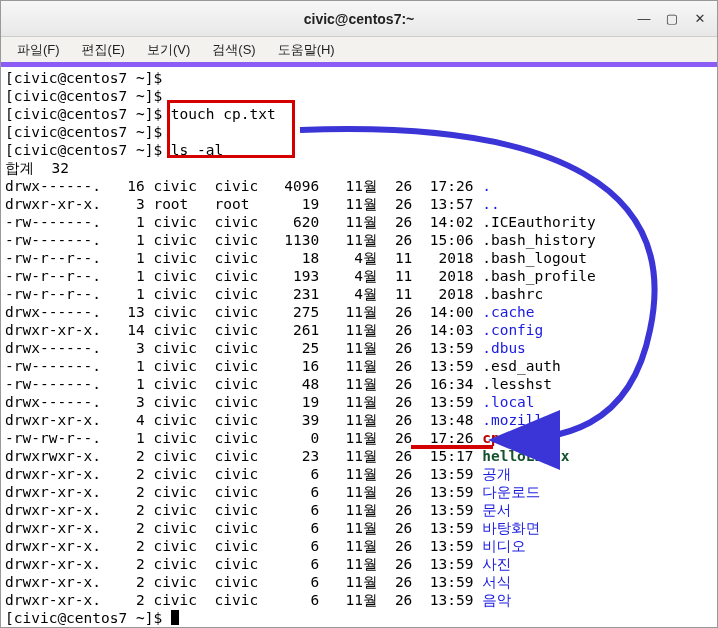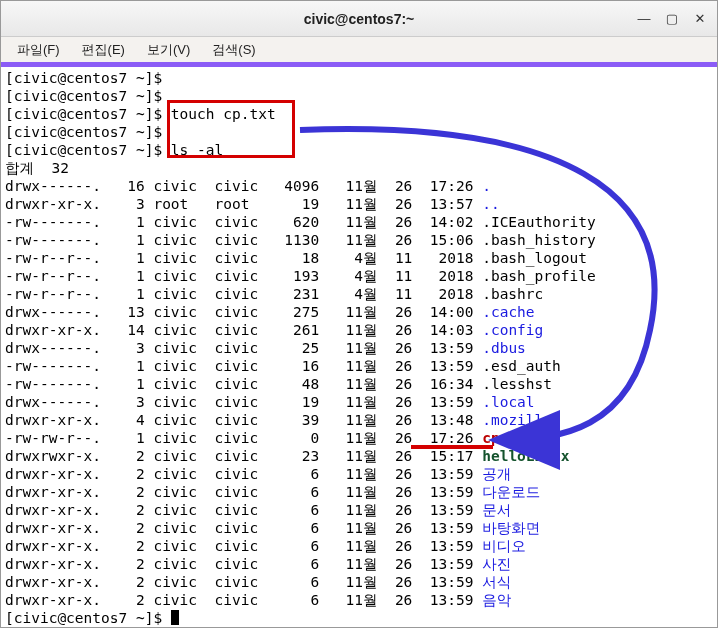--- a/index.html
+++ b/index.html
@@ -105,20 +105,21 @@
       <div class="win-btn">—</div>
       <div class="win-btn">▢</div>
       <div class="win-btn">✕</div>
     </div>
   </div>
   <div class="menubar">
     <div class="menu-item">파일(F)</div>
     <div class="menu-item">편집(E)</div>
     <div class="menu-item">보기(V)</div>
     <div class="menu-item">검색(S)</div>
+    <div class="menu-item">도움말(H)</div>
   </div>
   <div class="terminal" id="term"><div class="line">[civic@centos7 ~]$ </div><div class="line">[civic@centos7 ~]$ </div><div class="line">[civic@centos7 ~]$ touch cp.txt</div><div class="line">[civic@centos7 ~]$ </div><div class="line">[civic@centos7 ~]$ ls -al</div><div class="line">합계  32</div><div class="line">drwx------.   16 civic  civic   4096   11월  26  17:26 <span class="blue">.</span></div><div class="line">drwxr-xr-x.    3 root   root      19   11월  26  13:57 <span class="blue">..</span></div><div class="line">-rw-------.    1 civic  civic    620   11월  26  14:02 .ICEauthority</div><div class="line">-rw-------.    1 civic  civic   1130   11월  26  15:06 .bash_history</div><div class="line">-rw-r--r--.    1 civic  civic     18    4월  11   2018 .bash_logout</div><div class="line">-rw-r--r--.    1 civic  civic    193    4월  11   2018 .bash_profile</div><div class="line">-rw-r--r--.    1 civic  civic    231    4월  11   2018 .bashrc</div><div class="line">drwx------.   13 civic  civic    275   11월  26  14:00 <span class="blue">.cache</span></div><div class="line">drwxr-xr-x.   14 civic  civic    261   11월  26  14:03 <span class="blue">.config</span></div><div class="line">drwx------.    3 civic  civic     25   11월  26  13:59 <span class="blue">.dbus</span></div><div class="line">-rw-------.    1 civic  civic     16   11월  26  13:59 .esd_auth</div><div class="line">-rw-------.    1 civic  civic     48   11월  26  16:34 .lesshst</div><div class="line">drwx------.    3 civic  civic     19   11월  26  13:59 <span class="blue">.local</span></div><div class="line">drwxr-xr-x.    4 civic  civic     39   11월  26  13:48 <span class="blue">.mozilla</span></div><div class="line">-rw-rw-r--.    1 civic  civic      0   11월  26  17:26 <span class="red-accent">cp.txt</span></div><div class="line">drwxrwxr-x.    2 civic  civic     23   11월  26  15:17 <span class="green">helloLinux</span></div><div class="line">drwxr-xr-x.    2 civic  civic      6   11월  26  13:59 <span class="blue">공개</span></div><div class="line">drwxr-xr-x.    2 civic  civic      6   11월  26  13:59 <span class="blue">다운로드</span></div><div class="line">drwxr-xr-x.    2 civic  civic      6   11월  26  13:59 <span class="blue">문서</span></div><div class="line">drwxr-xr-x.    2 civic  civic      6   11월  26  13:59 <span class="blue">바탕화면</span></div><div class="line">drwxr-xr-x.    2 civic  civic      6   11월  26  13:59 <span class="blue">비디오</span></div><div class="line">drwxr-xr-x.    2 civic  civic      6   11월  26  13:59 <span class="blue">사진</span></div><div class="line">drwxr-xr-x.    2 civic  civic      6   11월  26  13:59 <span class="blue">서식</span></div><div class="line">drwxr-xr-x.    2 civic  civic      6   11월  26  13:59 <span class="blue">음악</span></div><div class="line">[civic@centos7 ~]$ <span class="cursor"></span></div></div>
 </div>
 
 <div class="red-box1" style="left:167px; top:100px; width:128px; height:58px;"></div>
 
 <div class="hi-underline" style="left:411px; top:445px; width:82px;"></div>
 
 <svg class="arrow-svg">
   <defs>

